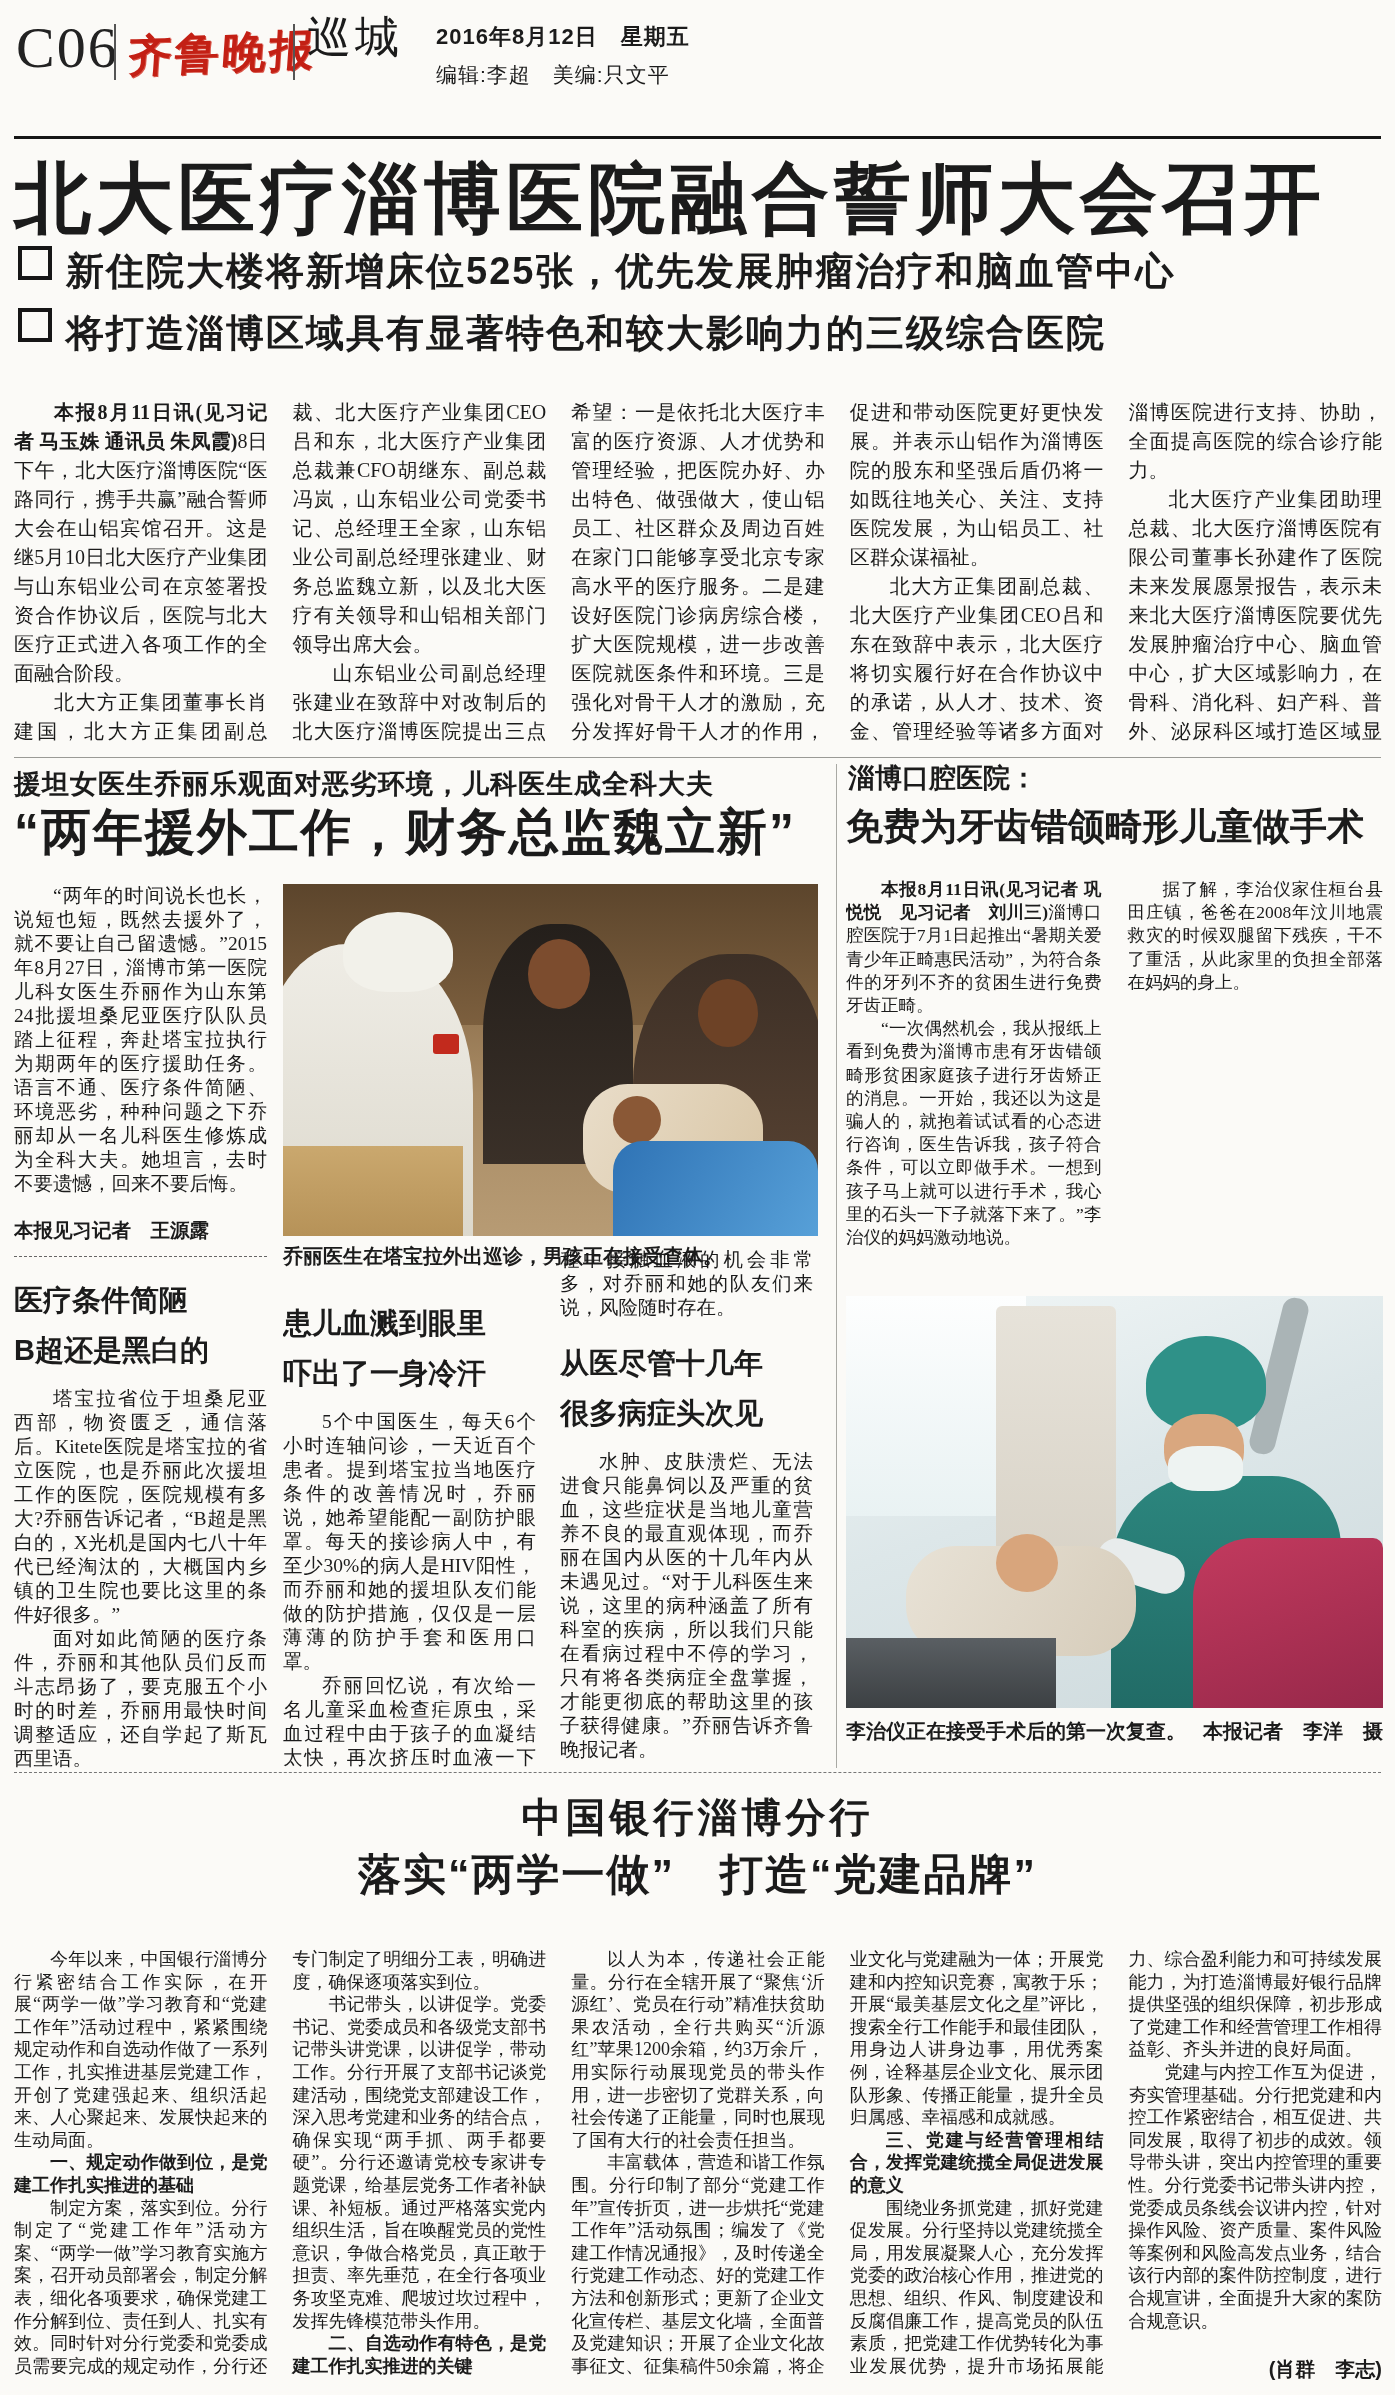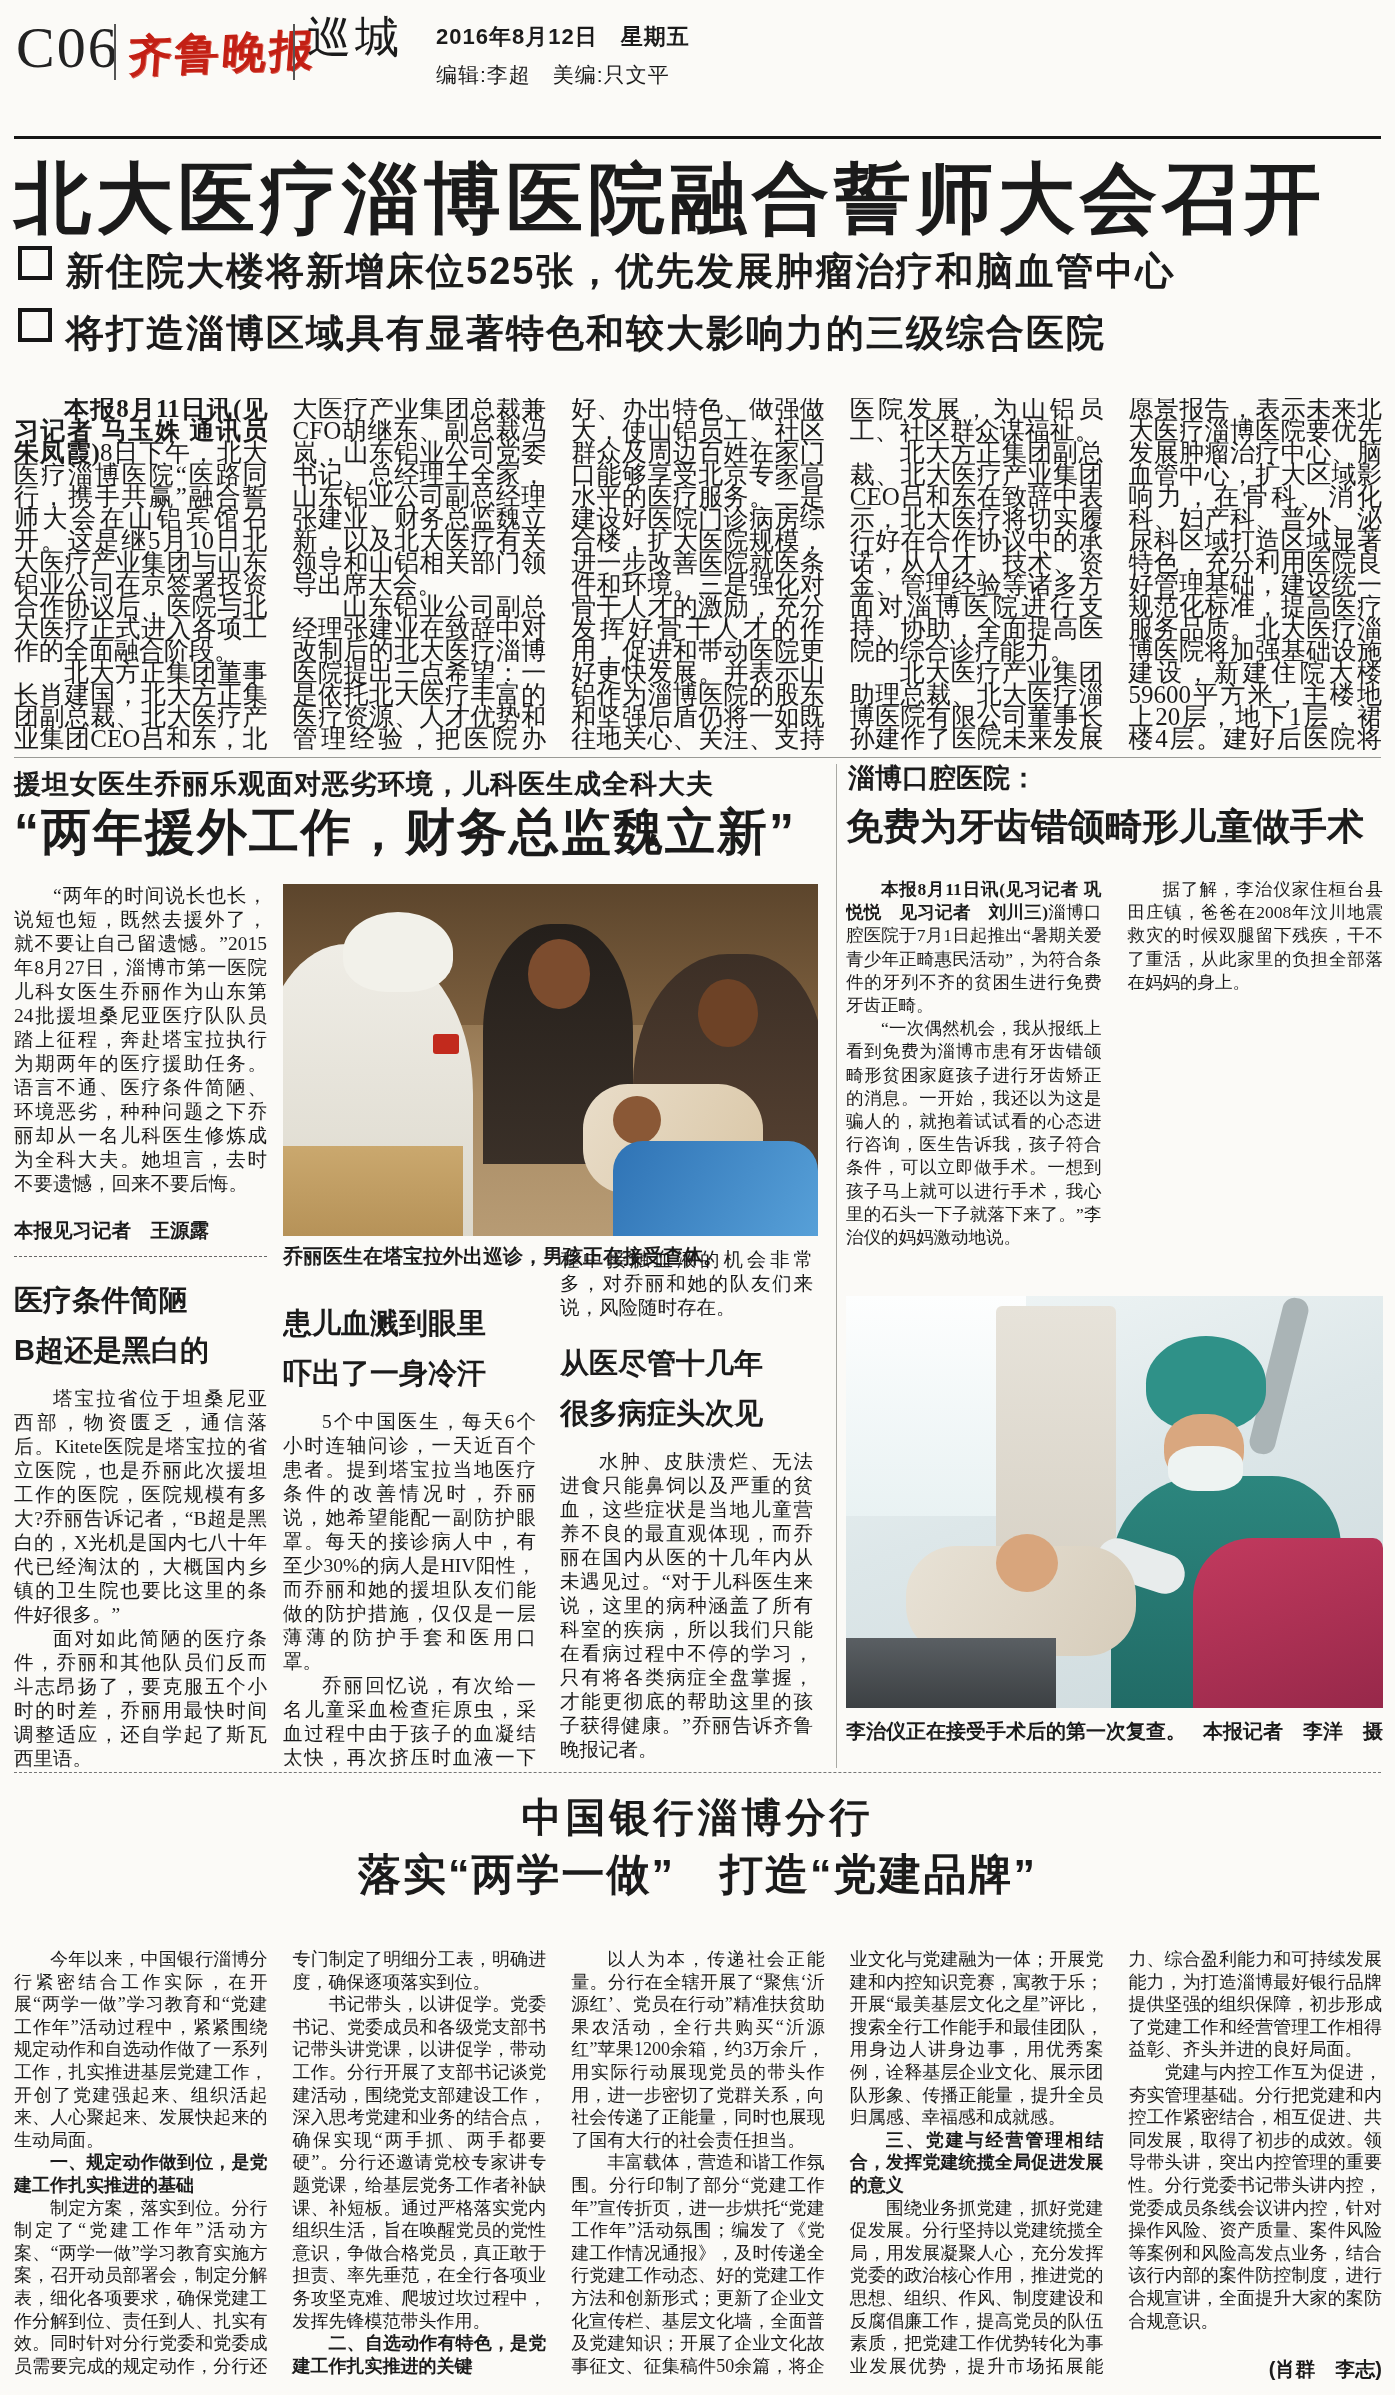--- a/index.html
+++ b/index.html
@@ -24,21 +24,21 @@
   .a1-headline{left:14px;top:148px;width:1368px;font-size:77px;font-weight:bold;
     font-family:"Liberation Sans",sans-serif;letter-spacing:5px;white-space:nowrap;}
   .subhead{left:18px;width:1360px;font-size:38px;font-weight:bold;font-family:"Liberation Sans",sans-serif;
     letter-spacing:2px;white-space:nowrap;}
   .subhead1{top:246px;} .subhead2{top:308px;}
   .subhead .box{display:inline-block;width:26px;height:26px;border:4px solid #161616;margin-right:14px;vertical-align:4px;}
   .colsbody{text-align:justify;overflow:hidden;column-fill:auto;}
   .colsbody p{margin:0;text-indent:2em;}
   .colsbody p.bold-head{font-weight:bold;font-family:"Liberation Sans",sans-serif;}
   .a1-body{left:14px;top:398px;width:1368px;height:352px;column-count:5;column-gap:25px;
-    font-size:25px;line-height:22px;}
+    font-size:20px;line-height:29px;}
   .rule-a1a2{left:14px;top:757px;width:1367px;border-top:1px solid #9a9a96;}
   
   .a2-kicker{left:14px;top:766px;font-size:27px;font-weight:bold;font-family:"Liberation Sans",sans-serif;letter-spacing:1px;white-space:nowrap;}
   .a2-headline{left:14px;top:799px;font-size:50px;font-weight:bold;font-family:"Liberation Sans",sans-serif;letter-spacing:2px;white-space:nowrap;}
   .vrule-mid{left:836px;top:764px;height:1004px;width:1px;background:#a9a9a4;}
   .a2col{width:253px;font-size:19.5px;line-height:24px;text-align:justify;overflow:hidden;}
   .a2col p{margin:0;text-indent:2em;}
   .a2col p.noindent{text-indent:0;}
   .a2-col1{left:14px;top:884px;height:884px;}
   .byline{font-weight:bold;font-family:"Liberation Sans",sans-serif;margin:22px 0 0 0;padding-bottom:14px;border-bottom:1px dashed #666;}

